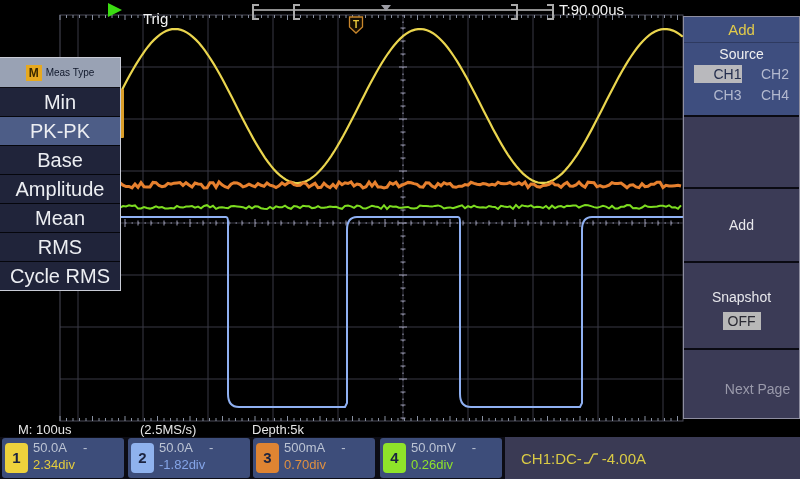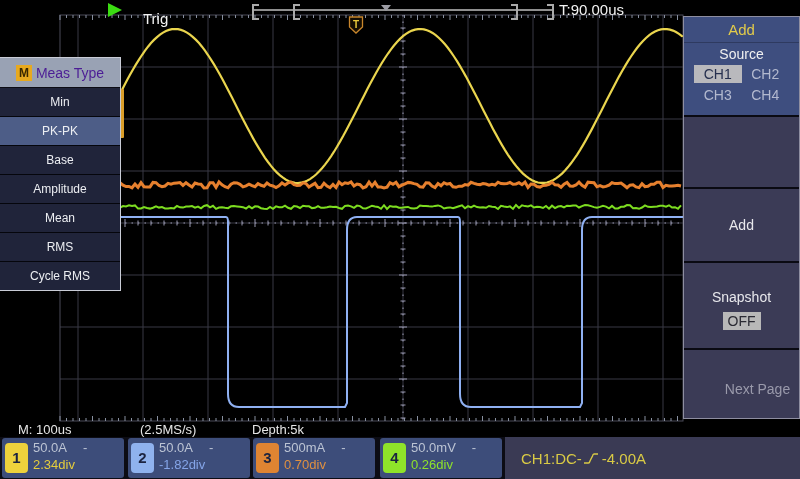--- a/index.html
+++ b/index.html
@@ -17,33 +17,33 @@
   .brk.r{border-right:2px solid #aaa;border-top:2px solid #aaa;border-bottom:2px solid #aaa;}
   .trig-pos-tri{left:381px;top:5px;width:0;height:0;border-left:5px solid transparent;
             border-right:5px solid transparent;border-top:6px solid #9d9da5;}
   
   #meas-menu{left:0;top:57px;width:120px;background:#20243a;
              border:1px solid #c9ccd6;border-left:none;}
   #meas-menu .hdr{display:flex;align-items:center;justify-content:center;gap:4px;
                   height:29px;background:#99a2b4;border-bottom:1px solid #0c0c14;}
   #meas-menu .hdr .m-badge{width:16px;height:16px;background:#e7a91f;color:#3a2800;
                   font-weight:bold;font-size:12px;line-height:16px;text-align:center;}
-  #meas-menu .hdr .t{color:#4c1d95;font-size:14px;}
-  .menu-item{height:28px;line-height:28px;text-align:center;color:#eceef2;font-size:12px;
+  #meas-menu .hdr .t{color:#0f172a;font-size:10px;}
+  .menu-item{height:28px;line-height:28px;text-align:center;color:#eceef2;font-size:20px;
              border-top:1px solid #05060c;}
   .menu-item.sel{background:#4d5d87;}
   
   #right-panel{left:683px;top:16px;width:115px;height:401px;background:#3b3b56;
                border:1px solid #8e8ea0;}
   #rp-source{height:98px;background:#3e4e7f;border-bottom:2px solid #0a0a12;}
   #rp-source .title{height:25px;line-height:25px;text-align:center;color:#e2cb4a;
                     font-size:15px;border-bottom:1px solid #2e3a60;}
   #rp-source .src{height:20px;line-height:22px;text-align:center;color:#f0f0f0;font-size:14px;}
   .ch-grid{display:grid;grid-template-columns:1fr 1fr;padding:2px 10px 0 10px;row-gap:3px;}
-  .ch-cell{height:18px;line-height:18px;text-align:center;color:#b3b9cf;font-size:14px;}
+  .ch-cell{height:18px;line-height:18px;text-align:right;color:#b3b9cf;font-size:14px;}
   .ch-cell.sel{background:#b9b9bd;color:#252f4e;}
   .rp-sec{border-top:2px solid #0a0a12;color:#e8e8ec;font-size:14px;text-align:center;}
   .rp-empty{height:70px;border-top:none;}
   .rp-add{height:72px;display:flex;align-items:center;justify-content:center;}
   .rp-snap{height:76px;padding-top:9px;}
   .rp-snap .lab{margin-top:17px;}
   .rp-snap .val{display:inline-block;margin-top:7px;background:#b8b8b8;color:#2a2a33;
                 padding:1px 5px;font-size:14px;}
   .rp-next{height:78px;display:flex;align-items:center;justify-content:center;color:#9a9aab;padding-left:32px;}
   

